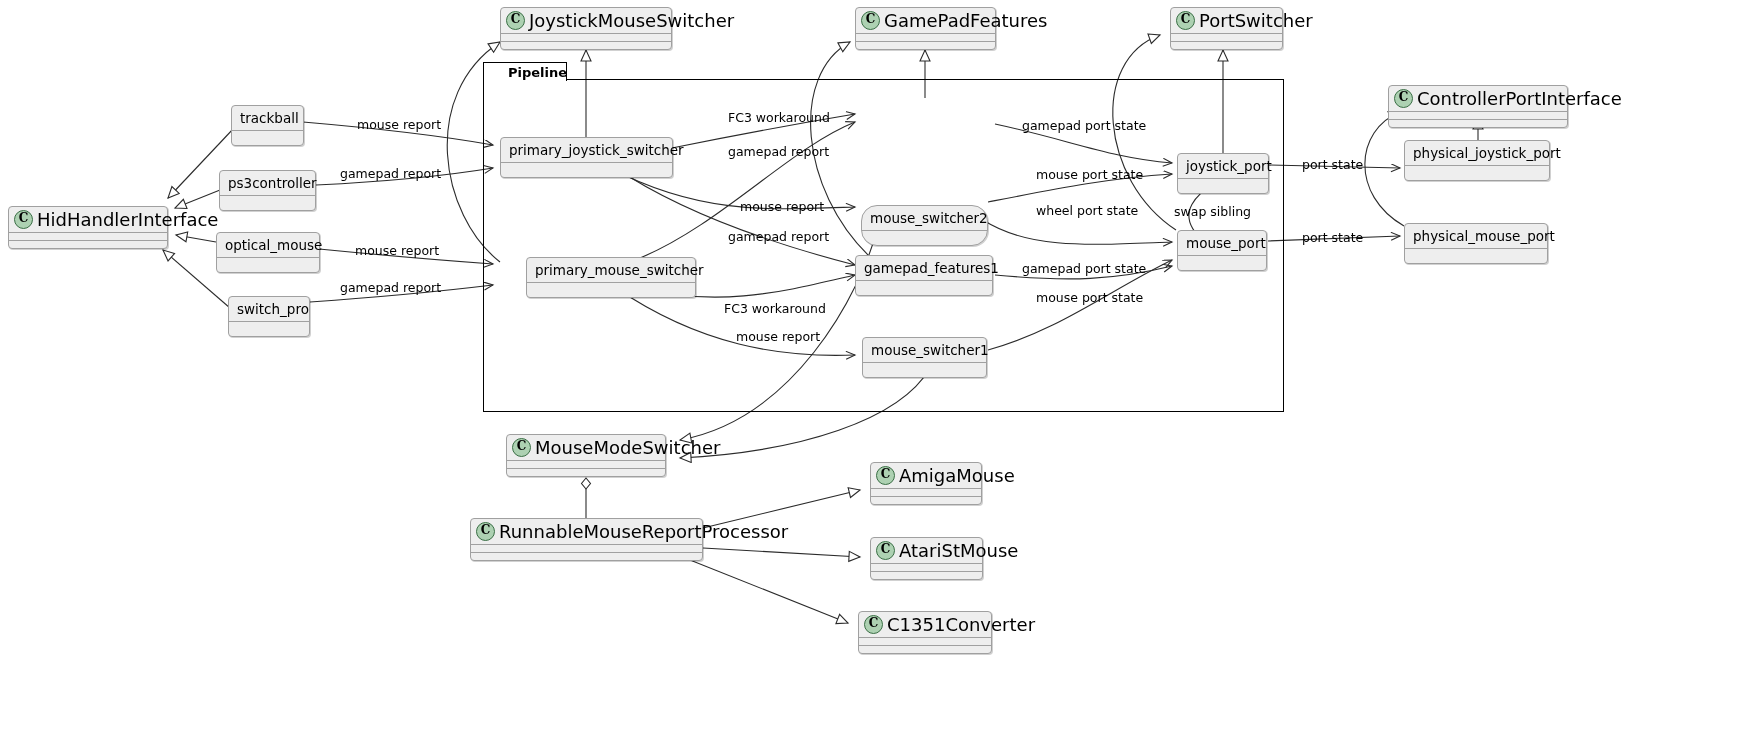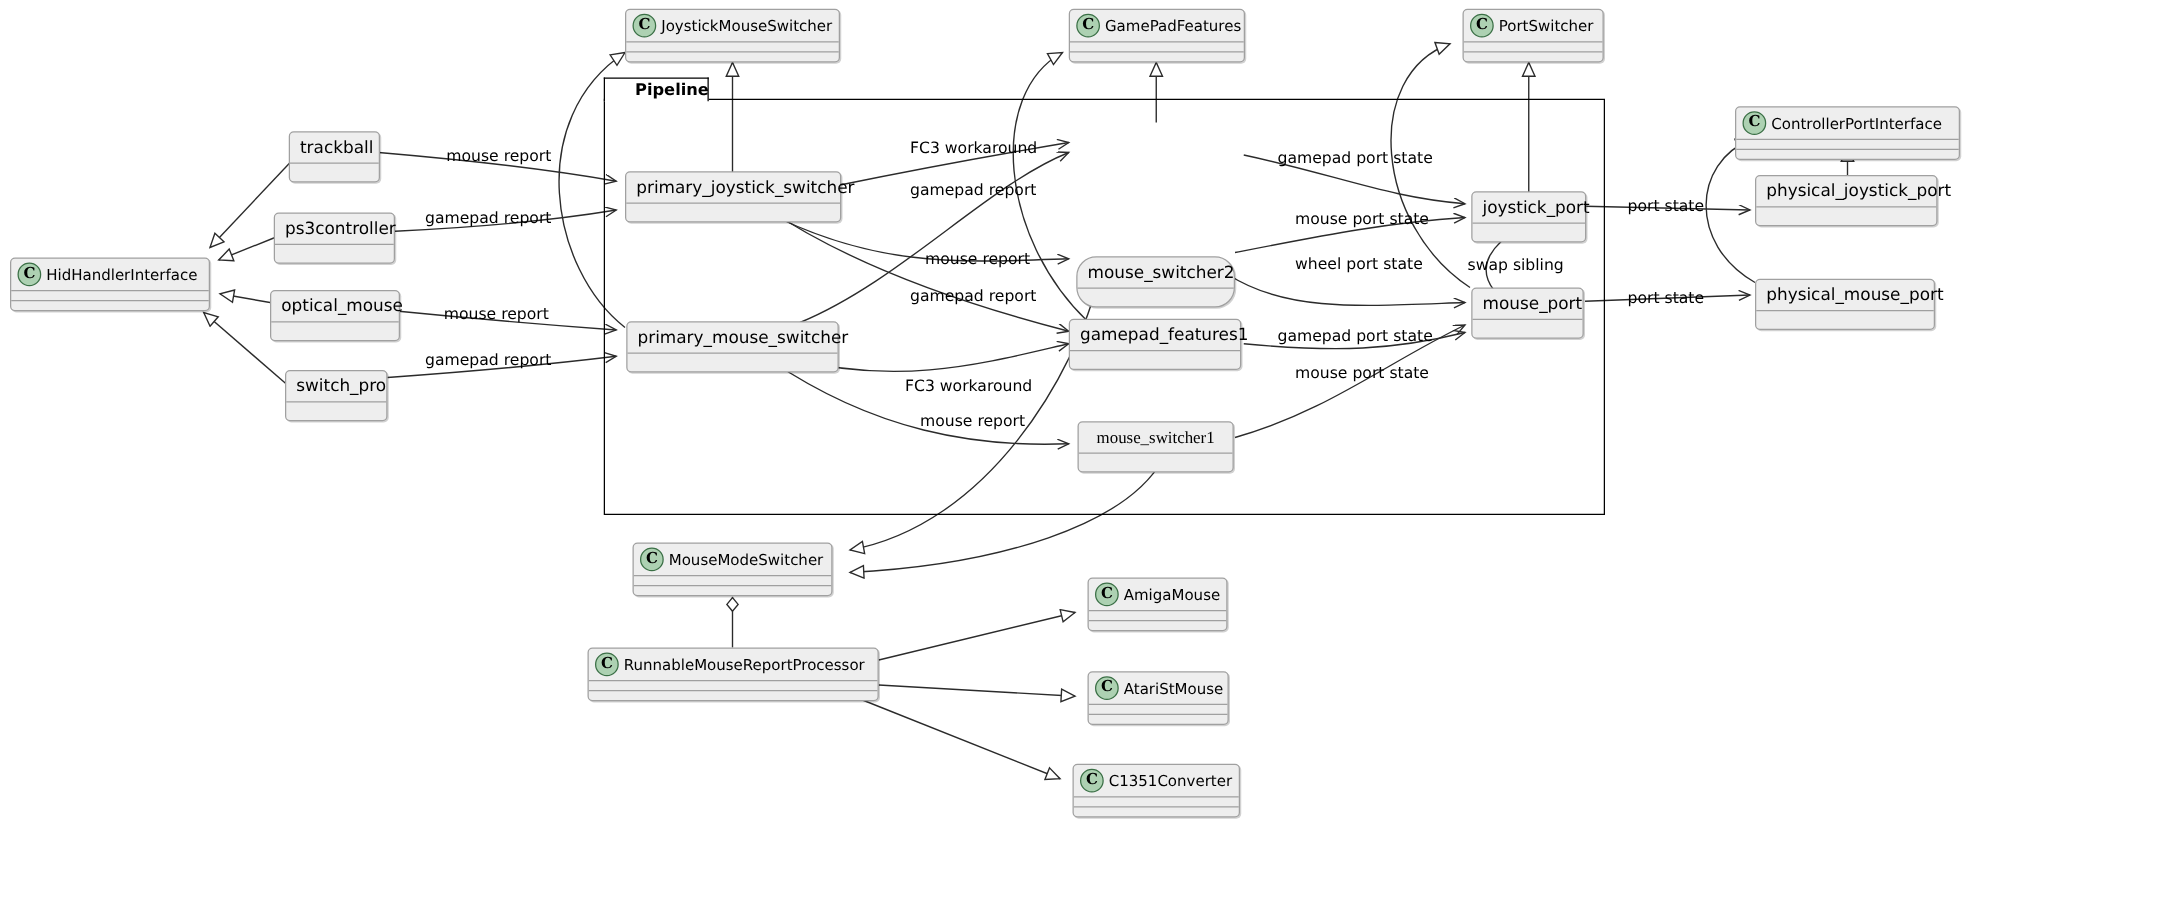--- a/index.html
+++ b/index.html
@@ -60,21 +60,21 @@
     color: #000;
     font-family: "DejaVu Serif", serif;
     font-size: 12px;
     font-weight: bold;
     line-height: 15px;
     text-align: center;
     flex: none;
     margin-right: 4px;
   }
   .cls .nm {
-    font-size: 12px;
+    font-size: 18px;
     color: #000;
     white-space: nowrap;
   }
   .cls .sep {
     border-top: 1px solid #a0a0a0;
     height: 7px;
   }
   .cls .sep2 {
     border-top: 1px solid #a0a0a0;
     height: 7px;
@@ -404,37 +404,37 @@
   <div class="obj" style="left:228px; top:296px; width:82px;">
     <div class="nm">switch_pro</div>
     <div class="sep"></div>
   </div>
 
   <div class="obj" style="left:500px; top:137px; width:173px;">
     <div class="nm">primary_joystick_switcher</div>
     <div class="sep"></div>
   </div>
 
-  <div class="obj" style="left:501px; top:257px; width:170px;">
+  <div class="obj" style="left:526px; top:257px; width:170px;">
     <div class="nm">primary_mouse_switcher</div>
     <div class="sep"></div>
   </div>
 
 
   <div class="obj" style="left:855px; top:255px; width:138px;">
     <div class="nm">gamepad_features1</div>
     <div class="sep"></div>
   </div>
 
   <div class="obj" style="left:861px; top:205px; width:127px;border-radius:16px;">
     <div class="nm">mouse_switcher2</div>
     <div class="sep"></div>
   </div>
 
-  <div class="obj" style="left:862px; top:337px; width:125px;font-family:Liberation Serif, serif;">
+  <div class="obj" style="left:862px; top:337px; width:125px;">
     <div class="nm">mouse_switcher1</div>
     <div class="sep"></div>
   </div>
 
   <div class="obj" style="left:1177px; top:153px; width:92px;">
     <div class="nm">joystick_port</div>
     <div class="sep"></div>
   </div>
 
   <div class="obj" style="left:1177px; top:230px; width:90px;">

